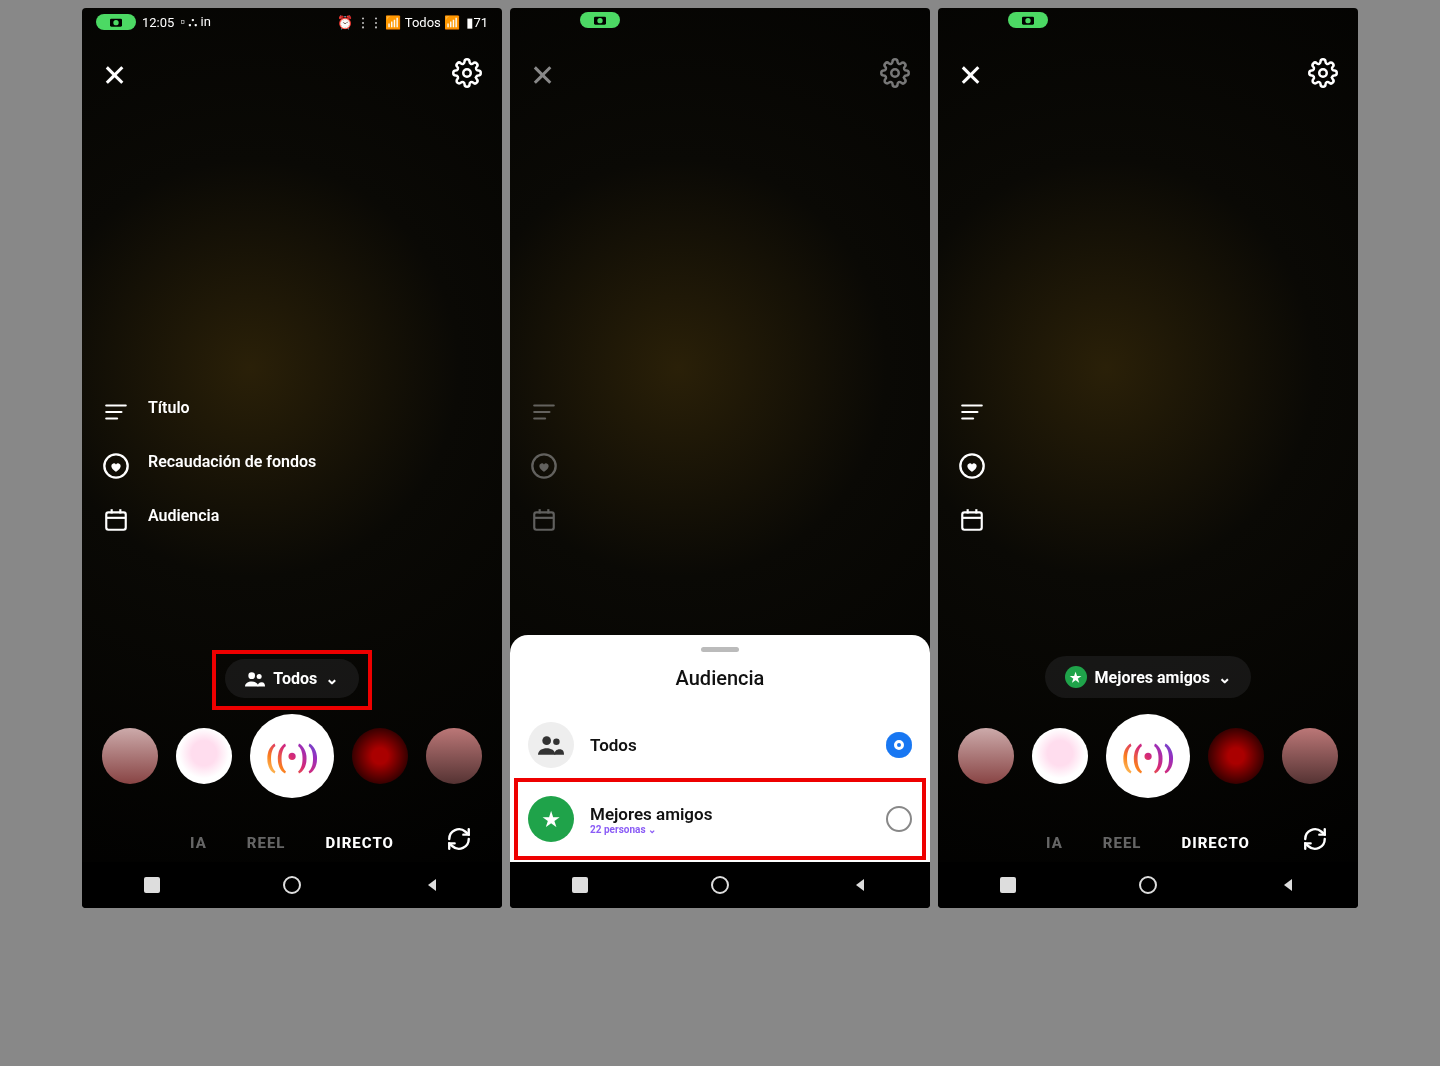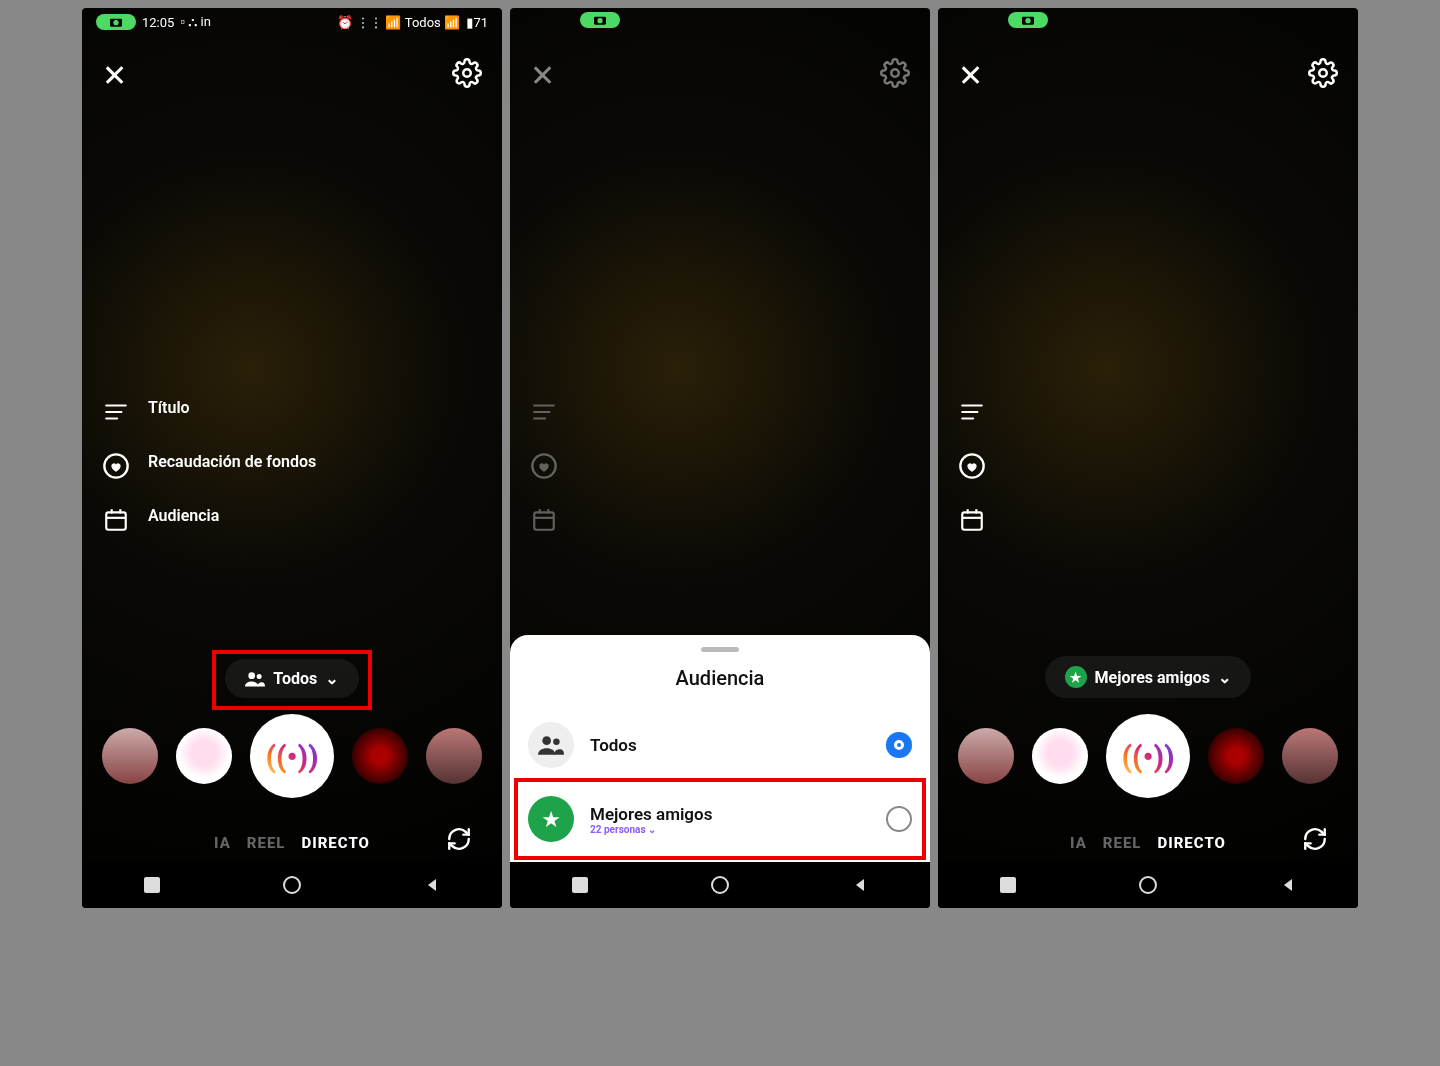--- a/index.html
+++ b/index.html
@@ -105,21 +105,21 @@
   }
   .live-glyph{
     font-size:30px; font-weight:800;
     background: linear-gradient(45deg,#feda75,#fa7e1e,#d62976,#962fbf,#4f5bd5);
     -webkit-background-clip:text; background-clip:text; color:transparent;
   }
 
   
   .cam-tabs {
     position:absolute; left:0; right:0; bottom:56px;
-    display:flex; align-items:center; justify-content:center; gap:16px;
+    display:flex; align-items:center; justify-content:center; gap:40px;
     font-size:15px; font-weight:800; letter-spacing:1px;
   }
   .cam-tabs .tab { color:#666; }
   .cam-tabs .tab.active { color:#fff; }
   .flip-icon {
     position:absolute; right:30px; bottom:56px; color:#fff; font-size:24px; cursor:pointer;
   }
 
   
   .navbar {

